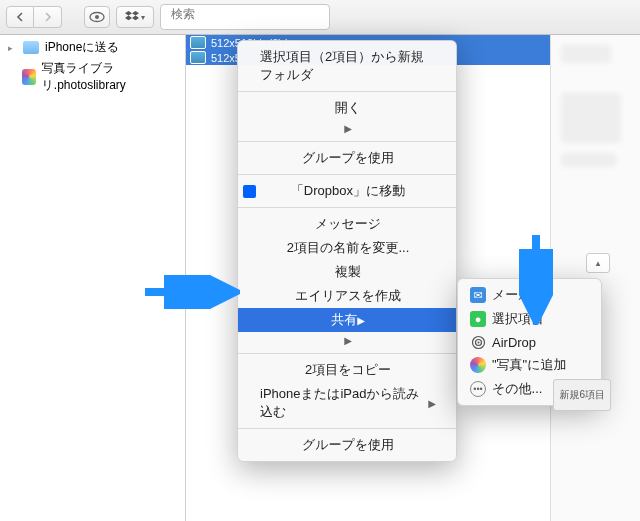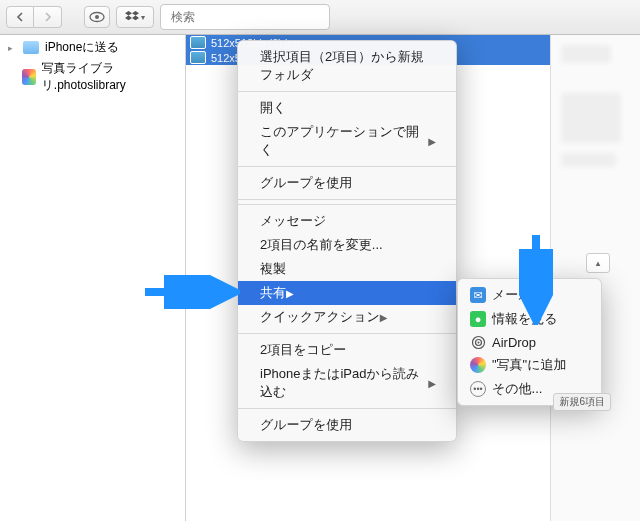--- a/index.html
+++ b/index.html
@@ -5,48 +5,48 @@
     * { margin: 0; padding: 0; box-sizing: border-box; font-family: -apple-system, "Hiragino Sans", sans-serif; }
     body { width: 640px; height: 521px; background: #fff; position: relative; overflow: hidden; font-size: 12px; }
     
     .toolbar { height: 35px; background: linear-gradient(#f6f6f6, #e8e8e8); border-bottom: 1px solid #c0c0c0; display: flex; align-items: center; padding: 0 6px; gap: 6px; }
     .toolbar-btn { width: 26px; height: 22px; background: linear-gradient(#fdfdfd, #f0f0f0); border: 1px solid #c8c8c8; border-radius: 4px; display: flex; align-items: center; justify-content: center; color: #555; cursor: pointer; }
     .toolbar-btn.nav { width: 28px; }
     .toolbar-group { display: flex; }
     .toolbar-group .toolbar-btn { border-radius: 0; }
     .toolbar-group .toolbar-btn:first-child { border-radius: 4px 0 0 4px; }
     .toolbar-group .toolbar-btn:last-child { border-radius: 0 4px 4px 0; border-left: none; }
-    .search-box { flex: 1; max-width: 170px; height: 26px; background: #fff; border: 1px solid #c8c8c8; border-radius: 4px; display: flex; align-items: center; padding: 0 6px; gap: 4px; color: #999; }
+    .search-box { flex: 1; max-width: 170px; height: 26px; background: #fff; border: 1px solid #c8c8c8; border-radius: 4px; display: flex; align-items: flex-end; padding: 8px 6px; gap: 4px; color: #999; }
     .search-box input { border: none; outline: none; flex: 1; font-size: 12px; background: transparent; }
     
     .content { display: flex; height: calc(100% - 35px); }
     .sidebar { width: 186px; background: #fff; border-right: 1px solid #d0d0d0; padding-top: 2px; }
     .sidebar-item { display: flex; align-items: center; padding: 2px 8px; gap: 6px; font-size: 12px; cursor: pointer; }
     .sidebar-item.has-sub { }
     .disclosure { font-size: 9px; color: #888; width: 9px; }
     .folder-icon { width: 16px; height: 13px; background: linear-gradient(#a8d8ff, #6fb8f0); border-radius: 2px; }
     .photos-icon { width: 16px; height: 16px; background: conic-gradient(#ff6b6b, #ffd93d, #6bcf7f, #4d96ff, #9b59b6, #ff6b6b); border-radius: 3px; }
     
     .filelist { flex: 1; background: #fff; }
     .file-row { display: flex; align-items: center; padding: 1px 4px; gap: 5px; font-size: 11px; color: #fff; background: #3b7dd8; }
     .file-row .img-thumb { width: 16px; height: 13px; background: linear-gradient(#5ab0e0, #4090c0); border-radius: 2px; border: 1px solid #fff; }
     
     .context-menu { position: absolute; left: 237px; top: 40px; width: 220px; background: rgba(248,248,248,0.98); border: 1px solid rgba(0,0,0,0.15); border-radius: 6px; box-shadow: 0 8px 30px rgba(0,0,0,0.3); padding: 4px 0; z-index: 100; }
-    .menu-item { padding: 3px 20px 3px 22px; font-size: 13px; color: #222; display: flex; align-items: center; justify-content: flex-start; cursor: pointer; position: relative; }
+    .menu-item { padding: 3px 20px 3px 22px; font-size: 13px; color: #222; display: flex; align-items: center; justify-content: center; cursor: pointer; position: relative; }
     .menu-item.highlighted { background: #2f72e0; color: #fff; }
     .menu-item .sub-arrow { font-size: 10px; color: #666; }
     .menu-item.highlighted .sub-arrow { color: #fff; }
     .menu-sep { height: 1px; background: #d8d8d8; margin: 4px 0; }
     .menu-item .left-icon { position: absolute; left: 4px; width: 14px; height: 14px; display: flex; align-items: center; justify-content: center; }
     .dropbox-mini { width: 13px; height: 13px; background: #0061ff; border-radius: 2px; }
     
     .submenu { position: absolute; left: 457px; top: 278px; width: 145px; background: rgba(248,248,248,0.98); border: 1px solid rgba(0,0,0,0.15); border-radius: 6px; box-shadow: 0 8px 30px rgba(0,0,0,0.3); padding: 4px 0; z-index: 101; }
     .sub-item { padding: 3px 12px; font-size: 13px; color: #222; display: flex; align-items: center; gap: 6px; cursor: pointer; }
     .sub-icon { width: 16px; height: 16px; border-radius: 3px; display: flex; align-items: center; justify-content: center; font-size: 11px; }
-    .badge { position: absolute; right: -10px; bottom: -6px; font-size: 10px; background: #f0f0f0; border: 1px solid #ccc; border-radius: 3px; padding: 1px 5px; color: #555; }
+    .badge { position: absolute; right: -10px; bottom: -6px; font-size: 10px; background: #f0f0f0; border: 1px solid #ccc; border-radius: 3px; padding: 8px 5px; color: #555; }
     
     .right-panel { position: absolute; right: 0; top: 35px; width: 90px; height: calc(100% - 35px); border-left: 1px solid #ddd; background: #fafafa; z-index: 50; }
     .right-panel .blur-block { background: #eee; margin: 10px; border-radius: 4px; filter: blur(2px); }
     .collapse-btn { position: absolute; top: 218px; right: 30px; width: 24px; height: 20px; border: 1px solid #ccc; background: #fff; border-radius: 3px; display: flex; align-items: center; justify-content: center; font-size: 9px; color: #666; }
     
     .arrow { position: absolute; z-index: 200; }
     .arrow svg { display: block; }
   </style>
 </head>
 <body>
@@ -120,44 +120,51 @@
 
 <div class="context-menu">
   <div class="menu-item">
       <span>選択項目（2項目）から新規フォルダ</span>
     </div>
   <div class="menu-sep"></div>
   <div class="menu-item">
       <span>開く</span>
     </div>
   <div class="menu-item">
-      <span>このアプリケーションで開く</span>
       <span class="sub-arrow">▶</span>
     </div>
   <div class="menu-sep"></div>
   <div class="menu-item">
       <span>グループを使用</span>
     </div>
   <div class="menu-sep"></div>
+  <div class="menu-item">
+      <span class="left-icon">
+        <span class="dropbox-mini"></span>
+      </span>
+      <span>「Dropbox」に移動</span>
+    </div>
   <div class="menu-sep"></div>
   <div class="menu-item">
       <span>メッセージ</span>
     </div>
   <div class="menu-item">
       <span>2項目の名前を変更...</span>
     </div>
   <div class="menu-item">
       <span>複製</span>
+    </div>
+  <div class="menu-item">
+      <span>エイリアスを作成</span>
     </div>
   <div class="menu-item highlighted">
       <span>共有</span>
       <span class="sub-arrow">▶</span>
     </div>
   <div class="menu-item">
-      <span>クイックアクション</span>
       <span class="sub-arrow">▶</span>
     </div>
   <div class="menu-sep"></div>
   <div class="menu-item">
       <span>2項目をコピー</span>
     </div>
   <div class="menu-item">
       <span>iPhoneまたはiPadから読み込む</span>
       <span class="sub-arrow">▶</span>
     </div>
@@ -168,21 +175,21 @@
 
 </div>
 
 <div class="submenu">
   <div class="sub-item">
       <span class="sub-icon" style="background:#3b8ee0;color:#fff">✉</span>
       <span>メール</span>
     </div>
   <div class="sub-item">
       <span class="sub-icon" style="background:#34c759;color:#fff">●</span>
-      <span>情報を見る</span>
+      <span>選択項目</span>
     </div>
   <div class="sub-item">
       <span class="sub-icon">
         <svg width="15" height="15">
           <circle cx="7.5" cy="7.5" r="6" stroke="#555" stroke-width="1.2" fill="none"></circle>
           <circle cx="7.5" cy="7.5" r="3" stroke="#555" stroke-width="1.2" fill="none"></circle>
           <circle cx="7.5" cy="7.5" r="1" fill="#555"></circle>
         </svg>
       </span>
       <span>AirDrop</span>

